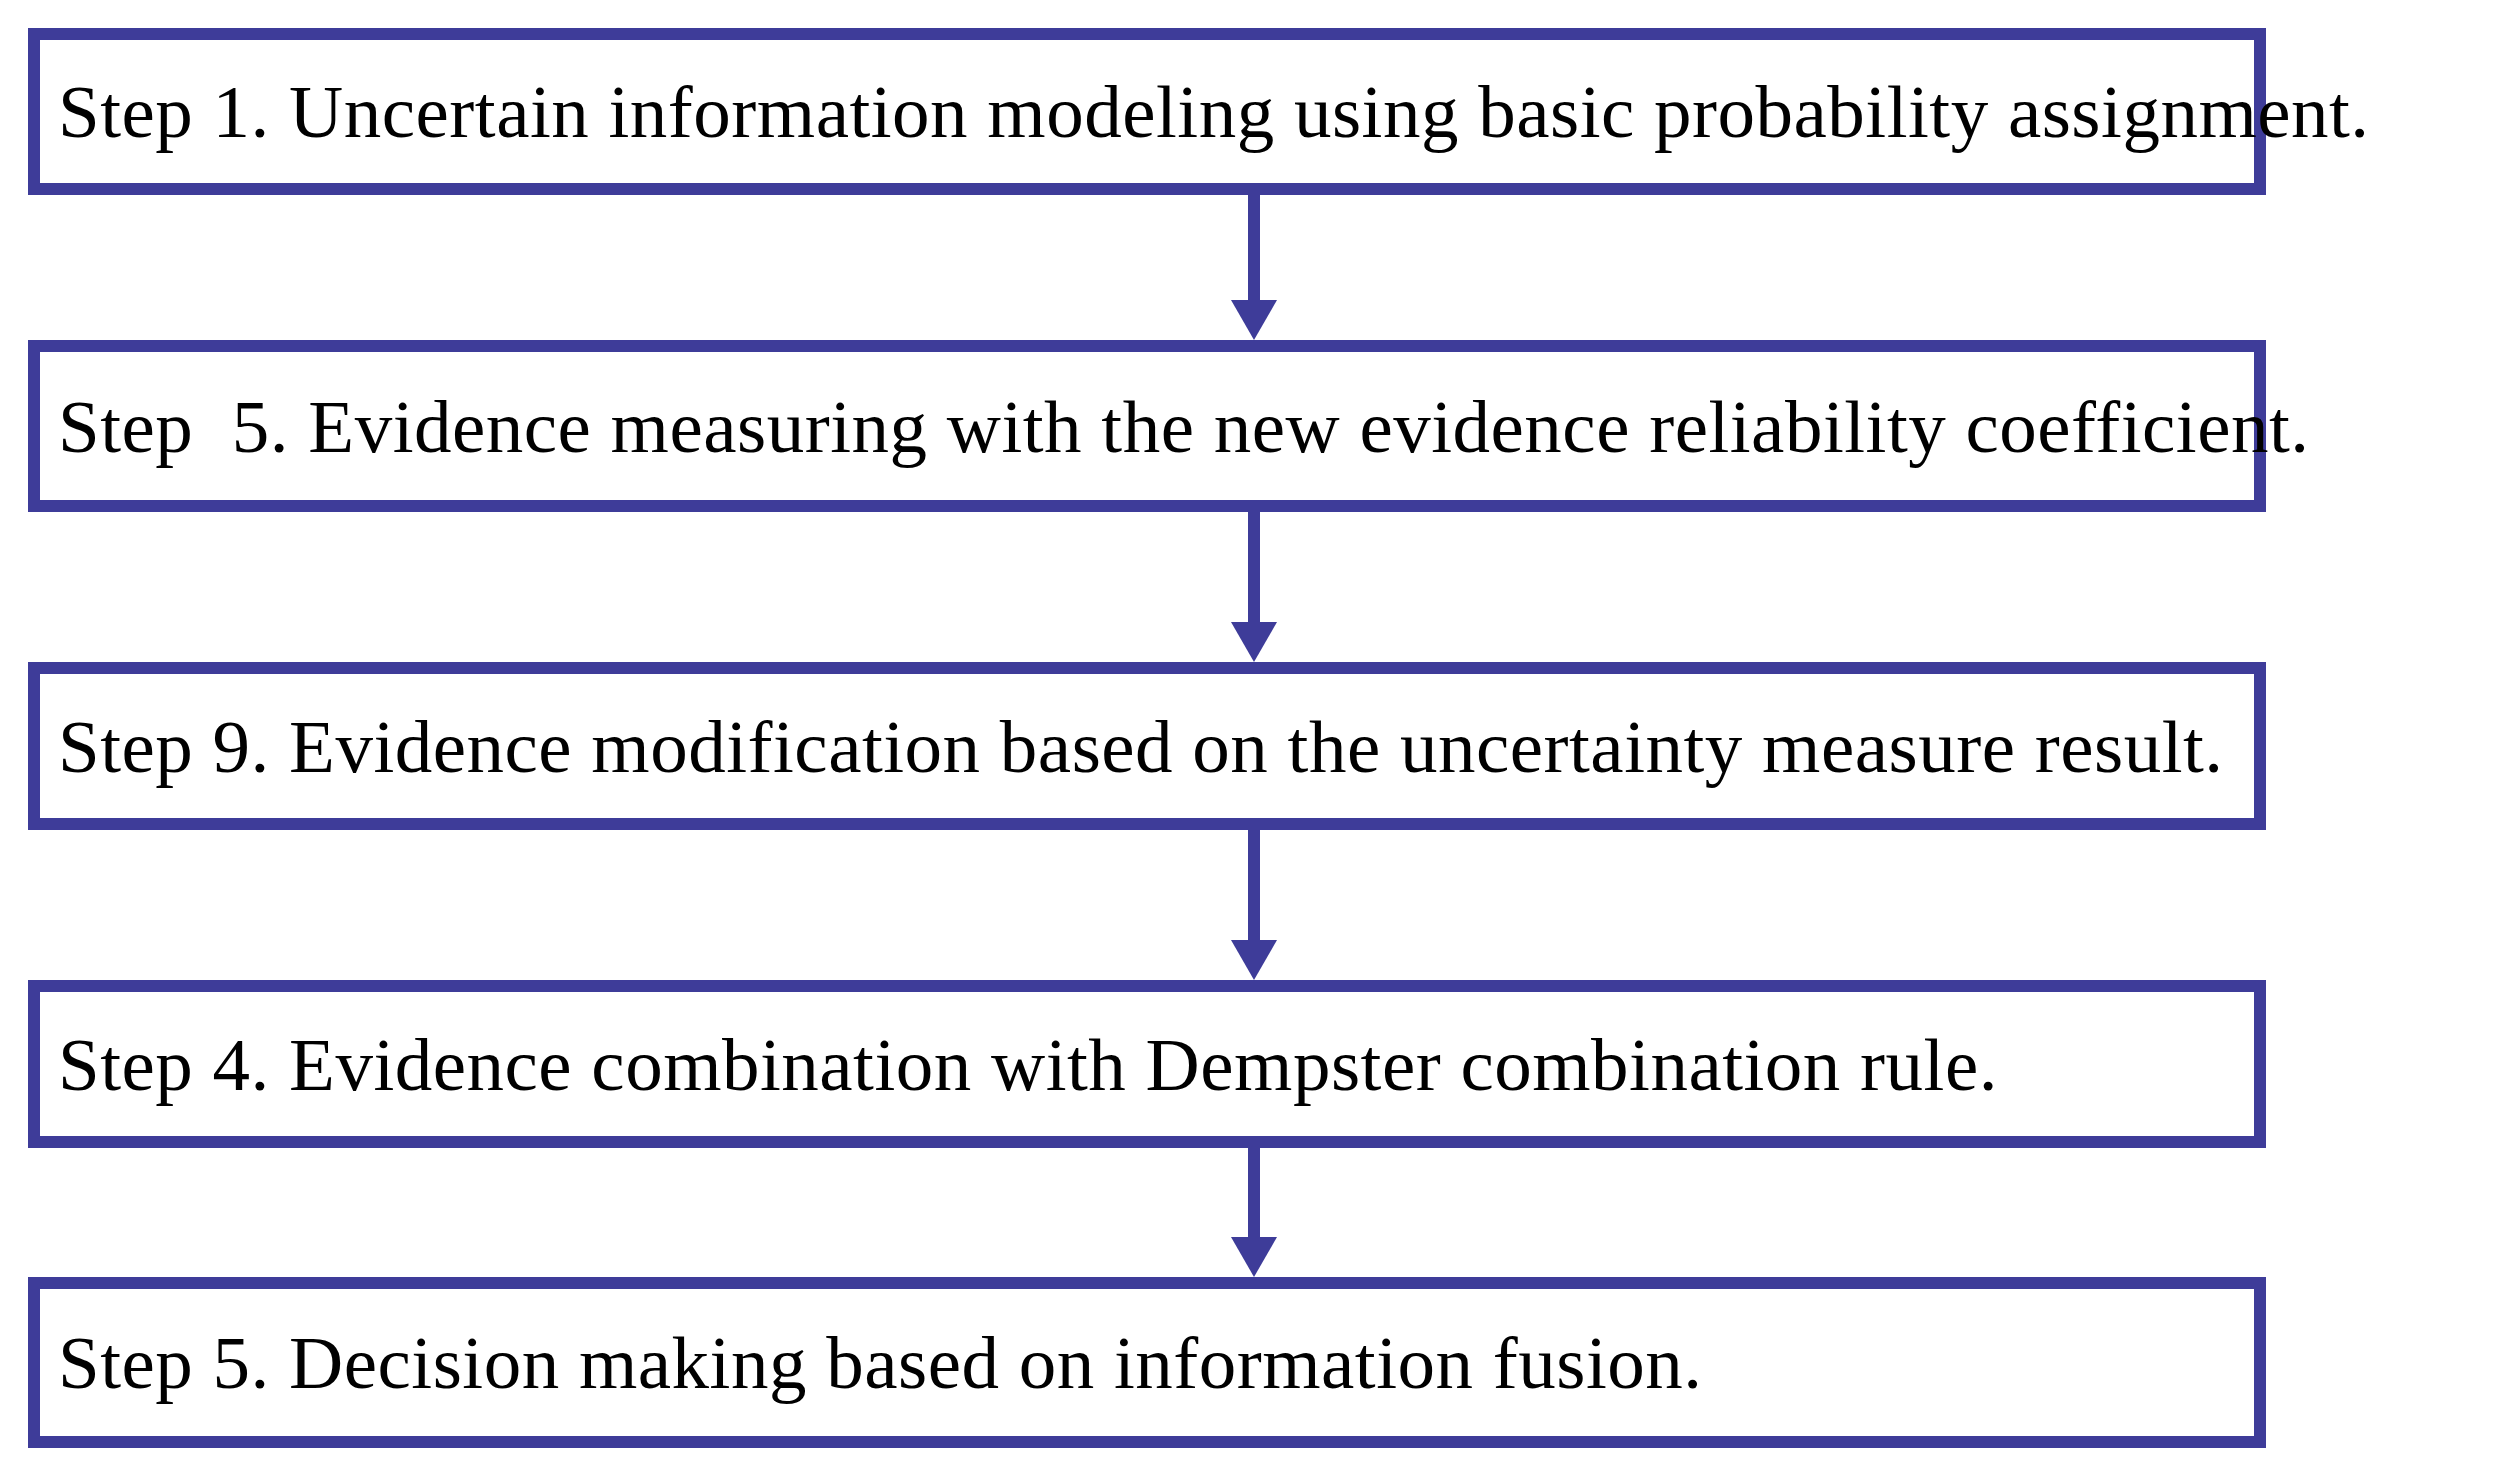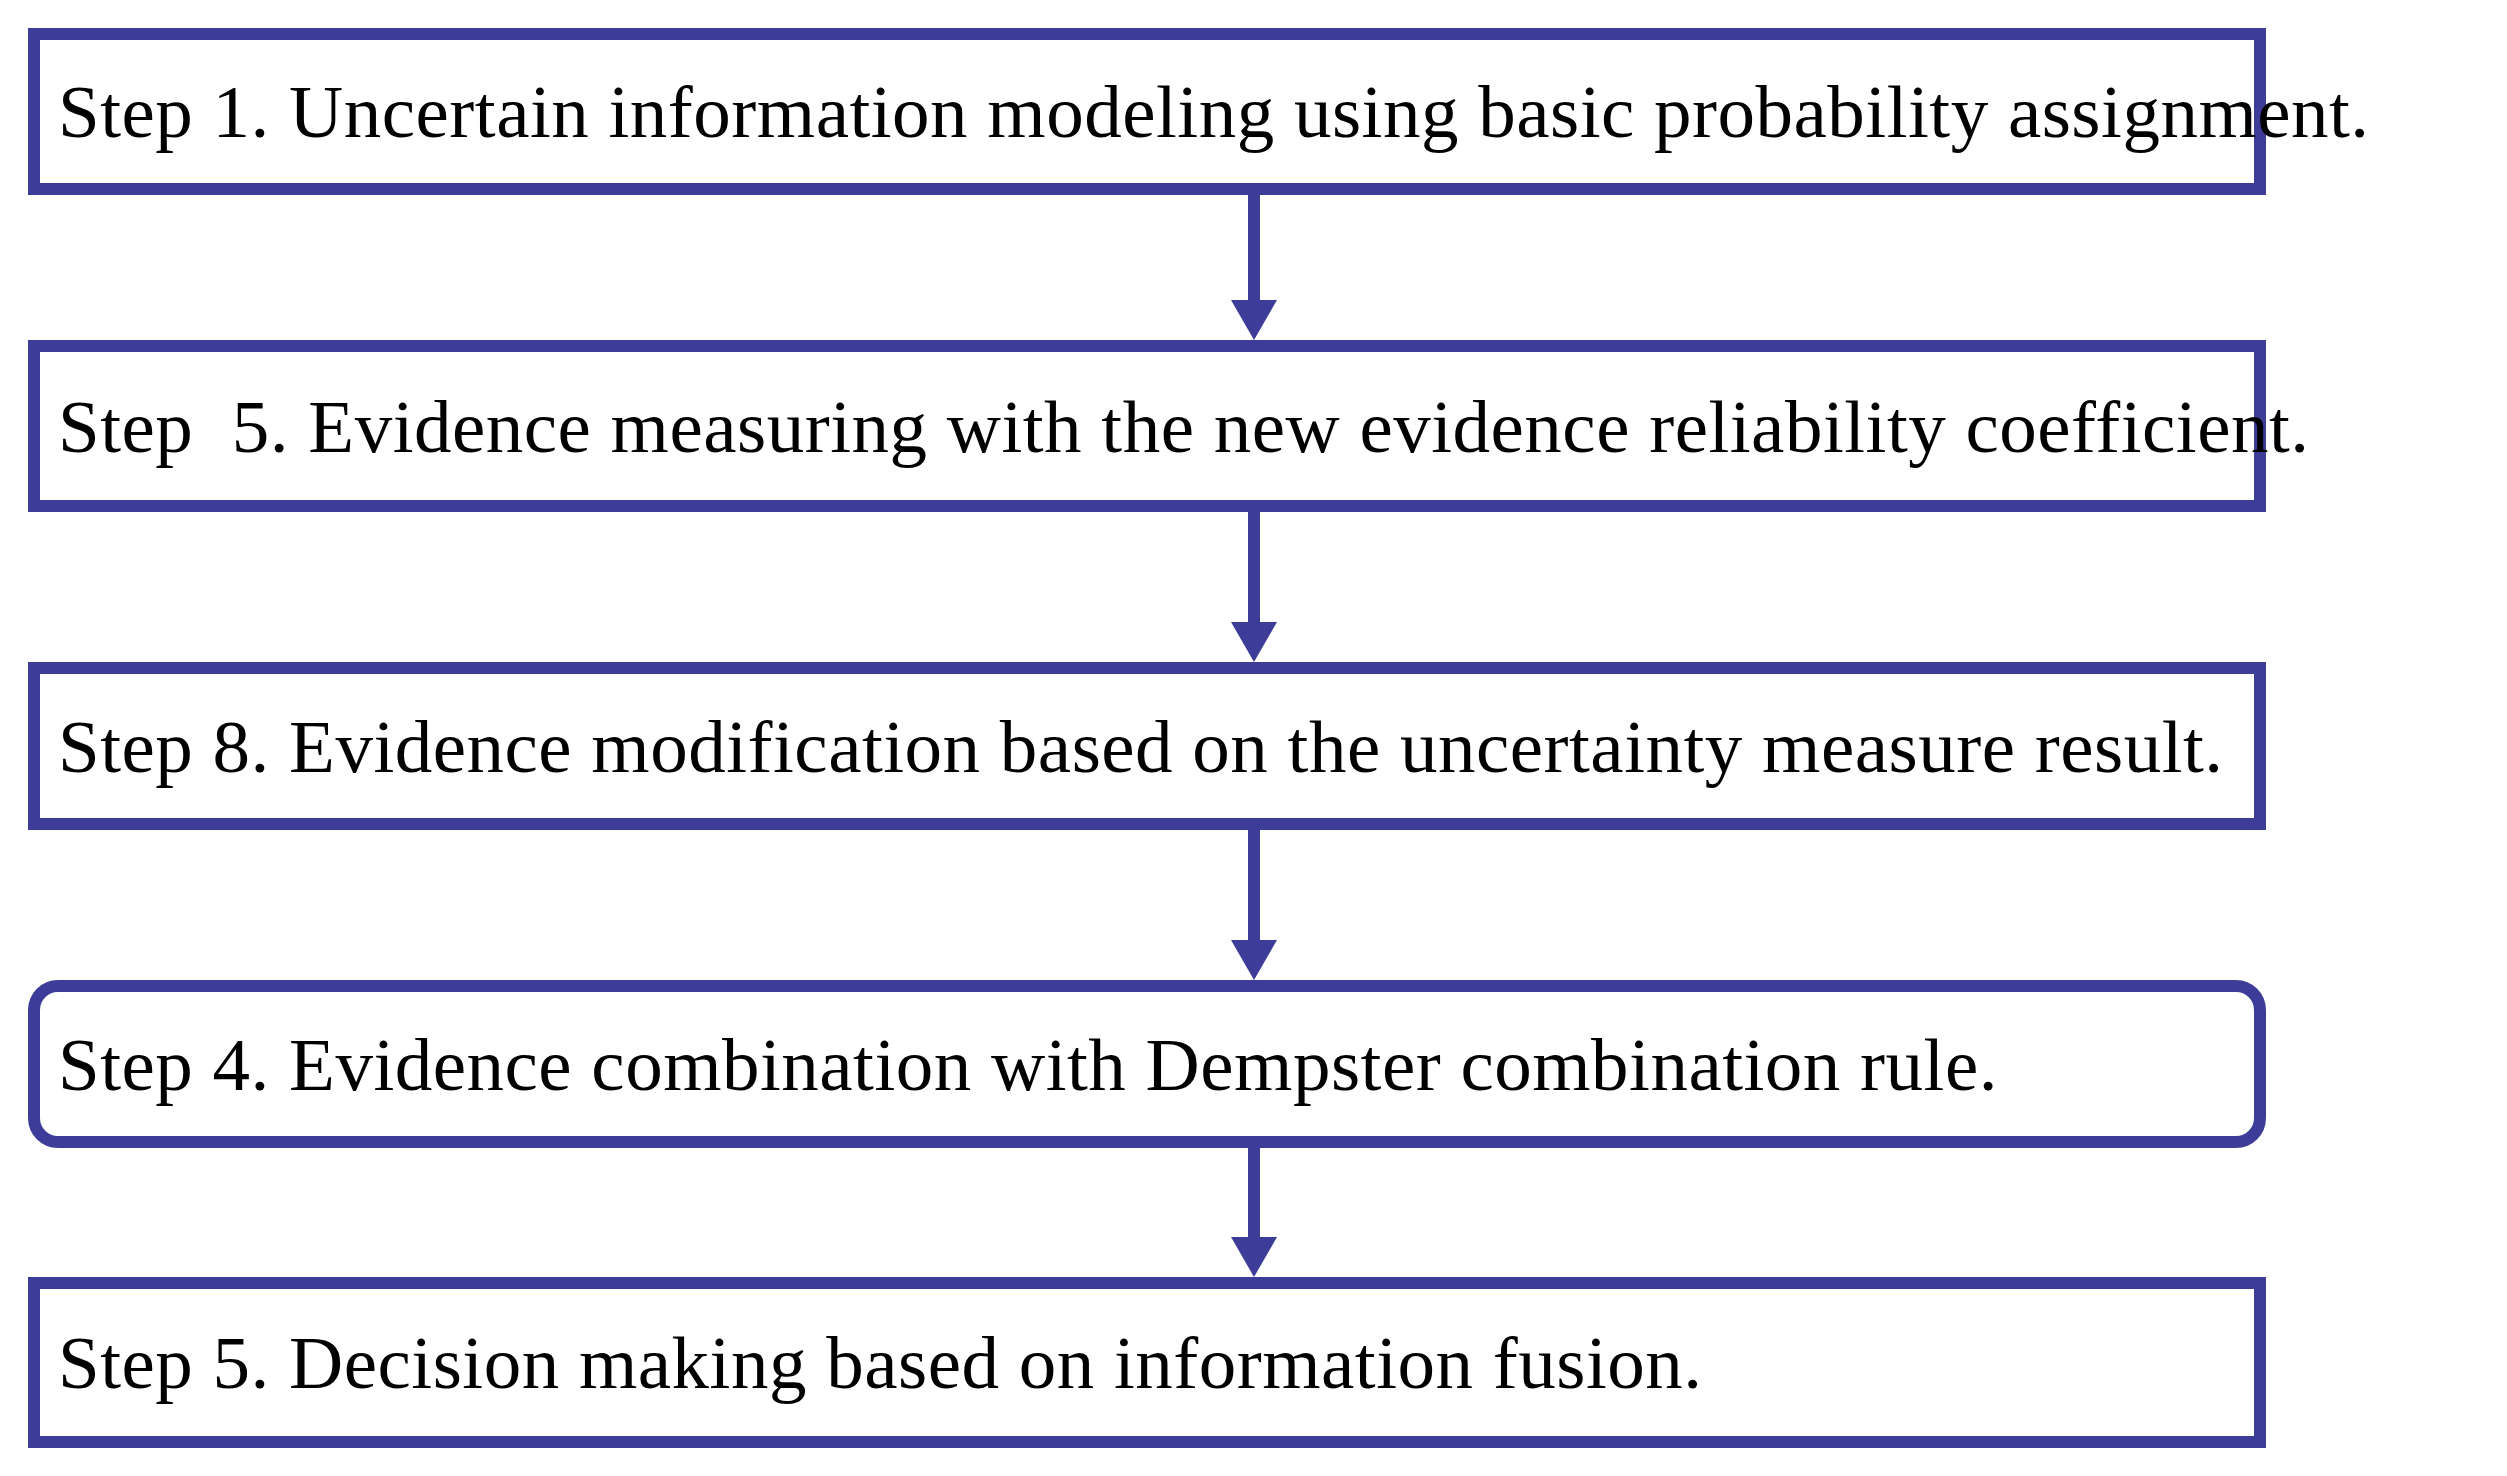--- a/index.html
+++ b/index.html
@@ -34,21 +34,21 @@
   .step-label {
     font-size: 75px;
     line-height: 1;
     color: var(--text);
     white-space: pre;
     letter-spacing: 0.5px;
   }
   .box-1 { height: 167px; }
   .box-2 { height: 172px; }
   .box-3 { height: 168px; }
-  .box-4 { height: 168px; border-radius: 30px; }
+  .box-4 { height: 168px; }
   .box-5 { height: 171px; }
 
   .arrow-gap {
     width: 100%;
     display: flex;
     flex-direction: column;
     align-items: center;
   }
   .gap-1 { height: 145px; }
   .gap-2 { height: 150px; }
@@ -85,21 +85,21 @@
   <div class="step-box box-2">
     <span class="step-label">Step  5. Evidence measuring with the new evidence reliability coefficient.</span>
   </div>
 
   <div class="arrow-gap gap-2">
     <div class="arrow-shaft"></div>
     <div class="arrow-head"></div>
   </div>
 
   <div class="step-box box-3">
-    <span class="step-label">Step 8. Evidence modification based on the uncertainty measure result.</span>
+    <span class="step-label">Step 9. Evidence modification based on the uncertainty measure result.</span>
   </div>
 
   <div class="arrow-gap gap-3">
     <div class="arrow-shaft"></div>
     <div class="arrow-head"></div>
   </div>
 
   <div class="step-box box-4">
     <span class="step-label">Step 4. Evidence combination with Dempster combination rule.</span>
   </div>

